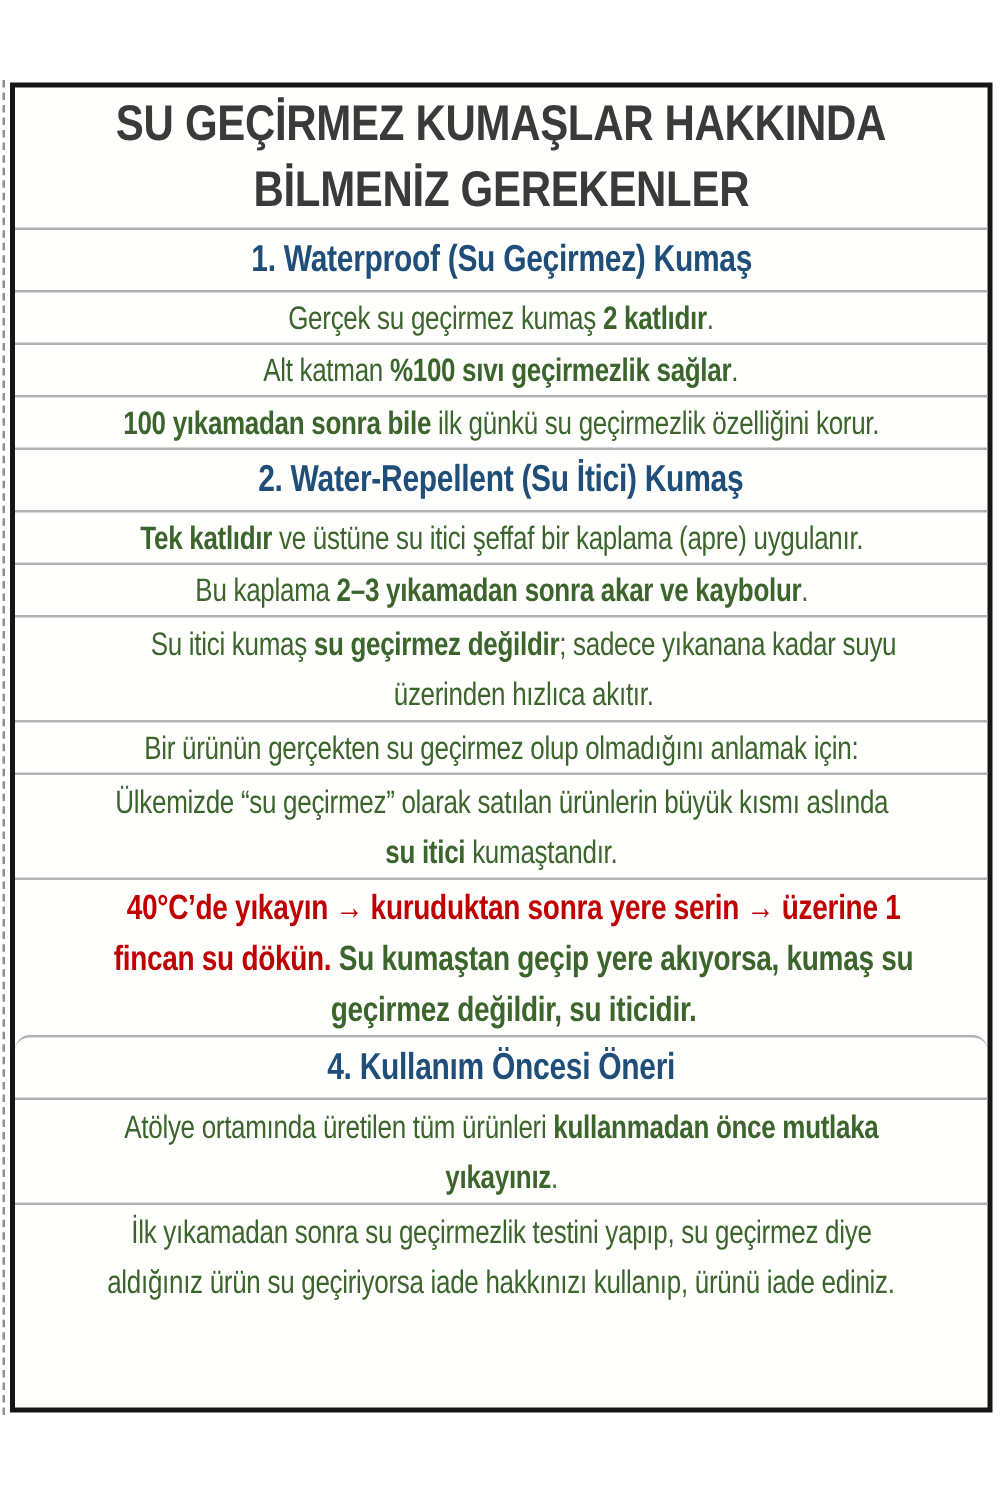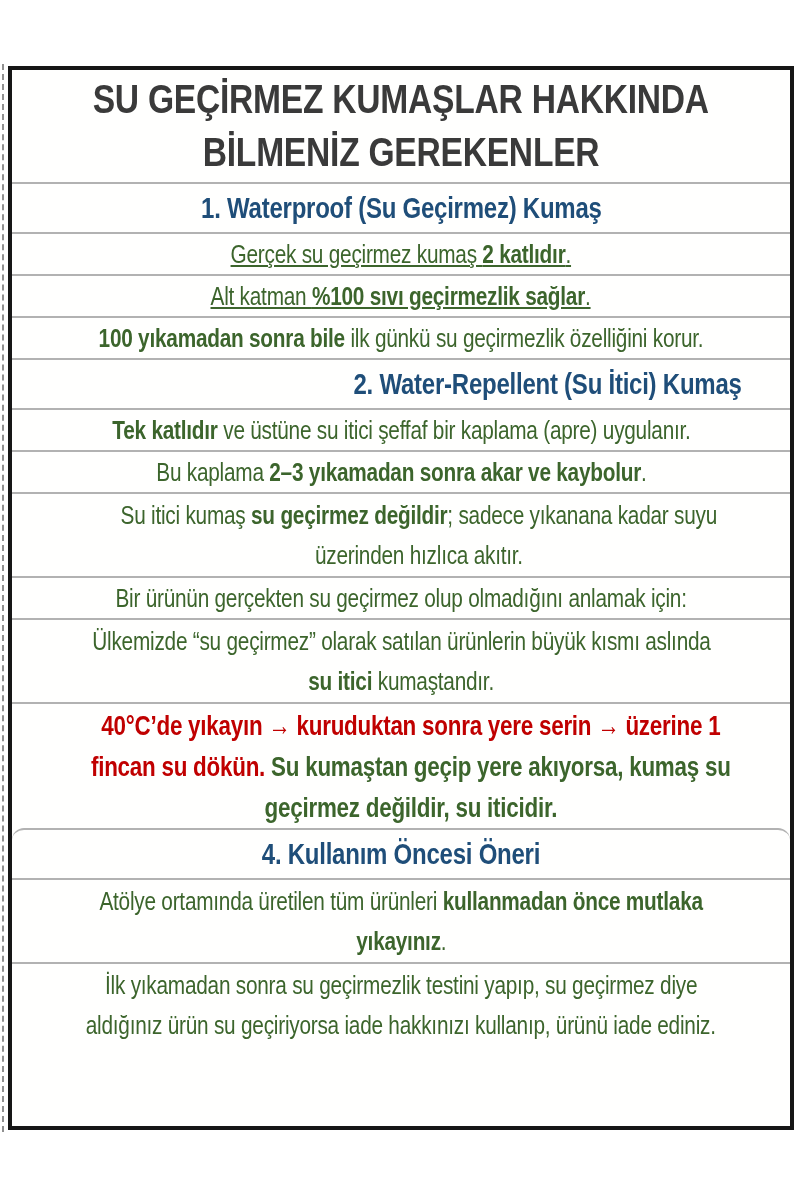--- a/index.html
+++ b/index.html
@@ -38,30 +38,30 @@
 <div class="page">
   <div class="gridline-v"></div>
   <div class="sheet" id="sheet">
       <div class="row row-title" style="min-height: 112px;">
         <div class="ln"><span>SU GEÇİRMEZ KUMAŞLAR HAKKINDA</span></div>
         <div class="ln"><span>BİLMENİZ GEREKENLER</span></div>
       </div>
       <div class="row row-heading" style="min-height: 50px;">
         <div class="ln"><span>1. Waterproof (Su Geçirmez) Kumaş</span></div>
       </div>
-      <div class="row row-body" style="min-height: 42px; text-decoration: underline;">
+      <div class="row row-body" style="min-height: 42px;">
         <div class="ln"><span>Gerçek su geçirmez kumaş </span><span class="b">2 katlıdır</span><span>.</span></div>
       </div>
-      <div class="row row-body" style="min-height: 42px; text-decoration: underline;">
+      <div class="row row-body" style="min-height: 42px;">
         <div class="ln"><span>Alt katman </span><span class="b">%100 sıvı geçirmezlik sağlar</span><span>.</span></div>
       </div>
       <div class="row row-body" style="min-height: 42px;">
         <div class="ln"><span class="b">100 yıkamadan sonra bile</span><span> ilk günkü su geçirmezlik özelliğini korur.</span></div>
       </div>
-      <div class="row row-heading" style="min-height: 50px; align-items: flex-end;">
+      <div class="row row-heading" style="min-height: 50px;">
         <div class="ln"><span>2. Water-Repellent (Su İtici) Kumaş</span></div>
       </div>
       <div class="row row-body" style="min-height: 42px;">
         <div class="ln"><span class="b">Tek katlıdır</span><span> ve üstüne su itici şeffaf bir kaplama (apre) uygulanır.</span></div>
       </div>
       <div class="row row-body" style="min-height: 42px;">
         <div class="ln"><span>Bu kaplama </span><span class="b">2–3 yıkamadan sonra akar ve kaybolur</span><span>.</span></div>
       </div>
       <div class="row row-body" style="min-height: 84px; padding-left: 35px;">
         <div class="ln"><span>Su itici kumaş </span><span class="b">su geçirmez değildir</span><span>; sadece yıkanana kadar suyu</span></div>

